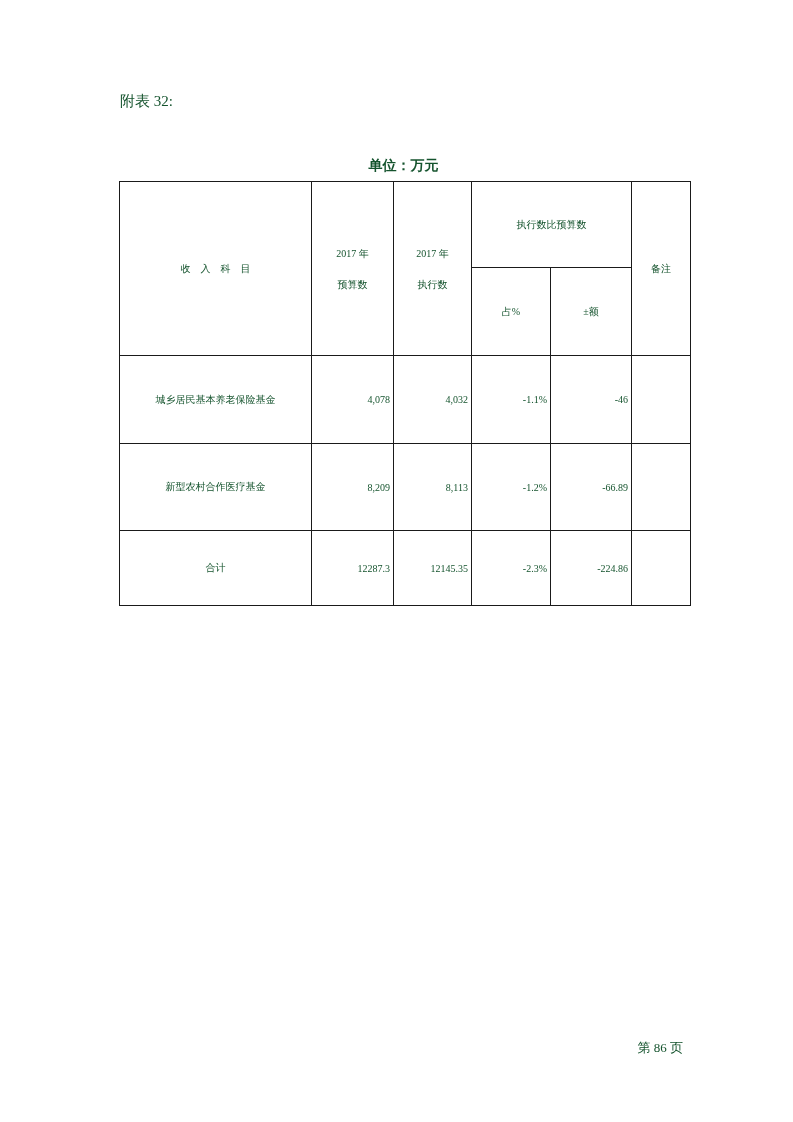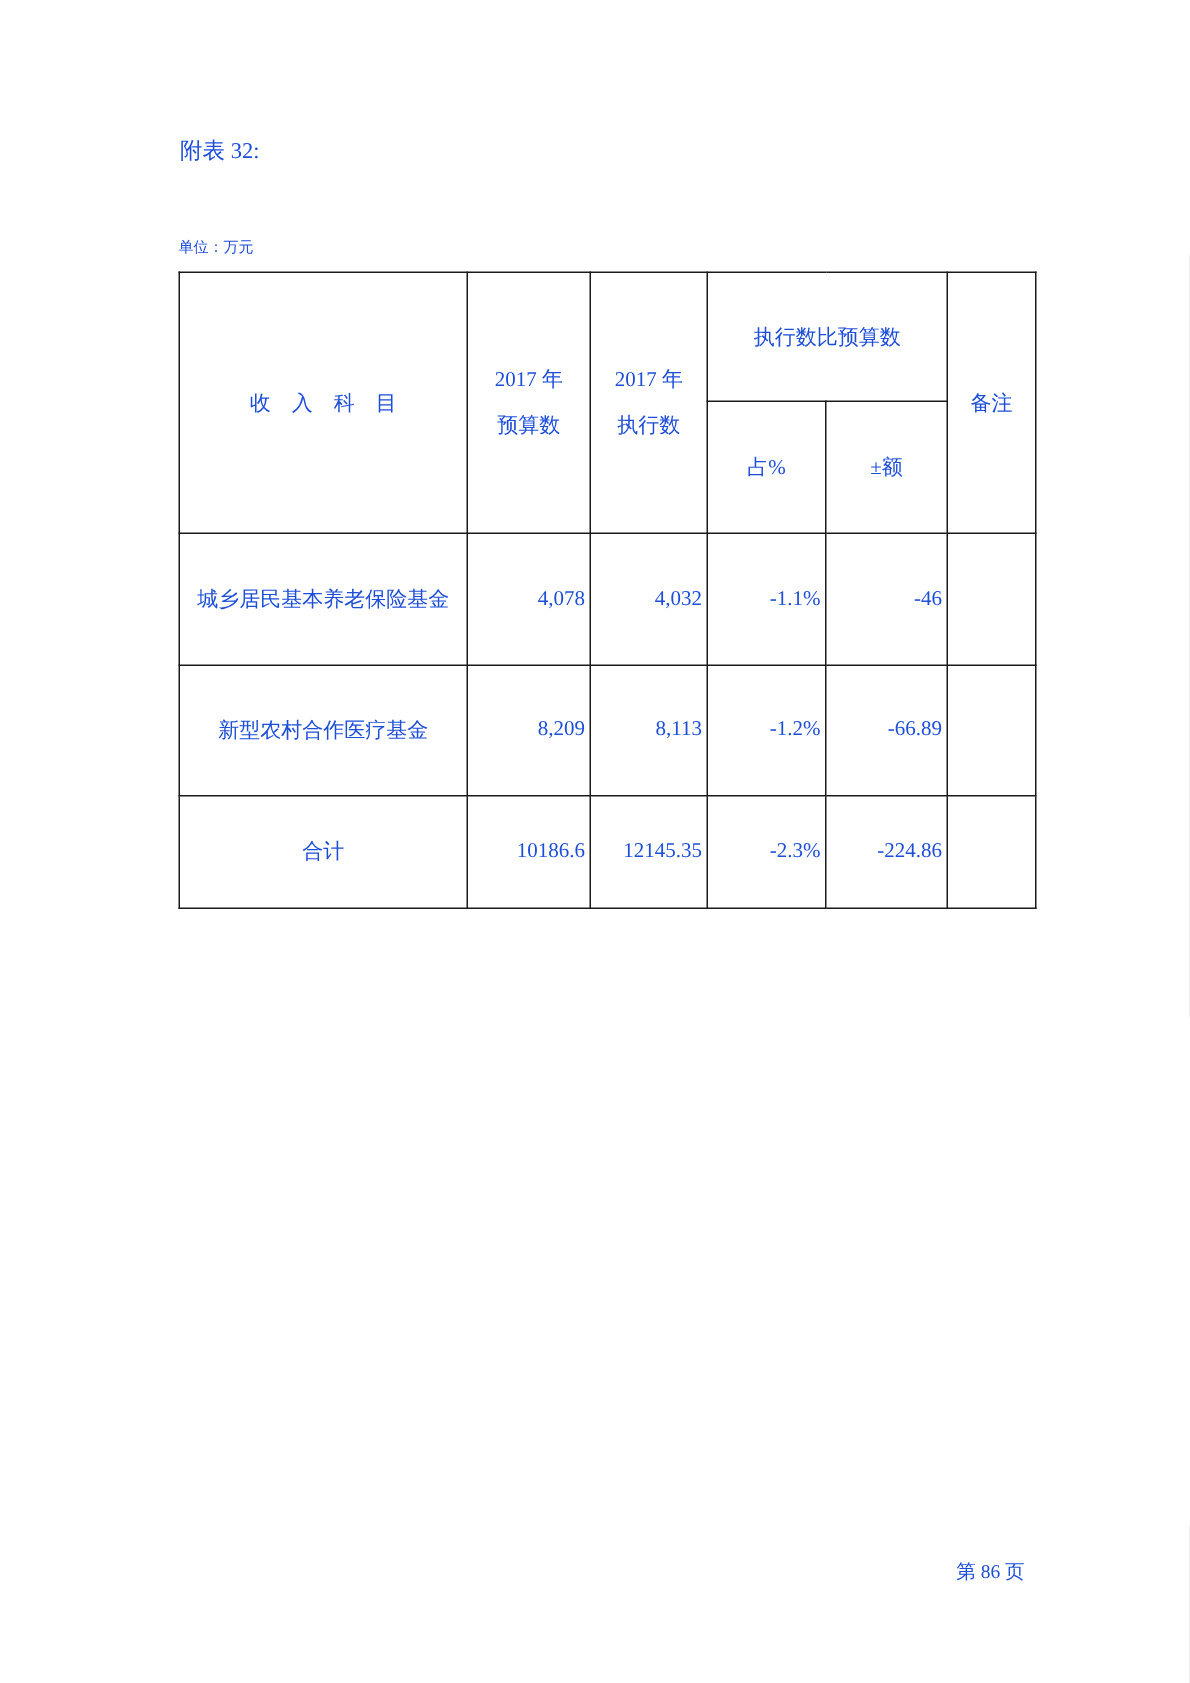--- a/index.html
+++ b/index.html
@@ -7,21 +7,21 @@
     padding: 0;
     background: #e8e8e8;
   }
   .page {
     position: relative;
     width: 793px;
     height: 1122px;
     margin: 0 auto;
     background: #ffffff;
     font-family: "Liberation Serif", "DejaVu Serif", serif;
-    color: #1d4ed8;
+    color: #14532d;
     overflow: hidden;
   }
   .attachment-label {
     position: absolute;
     left: 120px;
     top: 92px;
     font-size: 15px;
     line-height: 19px;
   }
   .doc-title {
@@ -34,38 +34,38 @@
     font-size: 22px;
     font-weight: bold;
     line-height: 27px;
     letter-spacing: 0.5px;
   }
   .unit-label {
     position: absolute;
     left: 119px;
     top: 157px;
     width: 569px;
-    text-align: left;
-    font-size: 10px;
-    font-weight: normal;
+    text-align: center;
+    font-size: 14px;
+    font-weight: bold;
     line-height: 18px;
   }
   table.main-table {
     position: absolute;
     left: 119px;
     top: 181px;
     border-collapse: collapse;
     table-layout: fixed;
     width: 571px;
   }
   table.main-table th,
   table.main-table td {
     border: 1px solid #1a1a1a;
     padding: 0;
-    font-size: 14px;
+    font-size: 10px;
     font-weight: normal;
     vertical-align: middle;
     overflow: hidden;
   }
   .hdr-row-top    { height: 86px; }
   .hdr-row-bottom { height: 88px; }
   .data-row       { height: 88px; }
   .data-row-2     { height: 87px; }
   .total-row      { height: 75px; }
   .cell-center { text-align: center; }
@@ -143,21 +143,21 @@
         <td class="cell-center">新型农村合作医疗基金</td>
         <td class="cell-num">8,209</td>
         <td class="cell-num">8,113</td>
         <td class="cell-num">-1.2%</td>
         <td class="cell-num">-66.89</td>
         <td class="cell-center"></td>
       </tr>
 
       <tr class="total-row">
         <td class="cell-center">合计</td>
-        <td class="cell-num">10186.6</td>
+        <td class="cell-num">12287.3</td>
         <td class="cell-num">12145.35</td>
         <td class="cell-num">-2.3%</td>
         <td class="cell-num">-224.86</td>
         <td class="cell-center"></td>
       </tr>
     </tbody>
   </table>
 
   <div class="page-footer">第 86 页</div>
 

